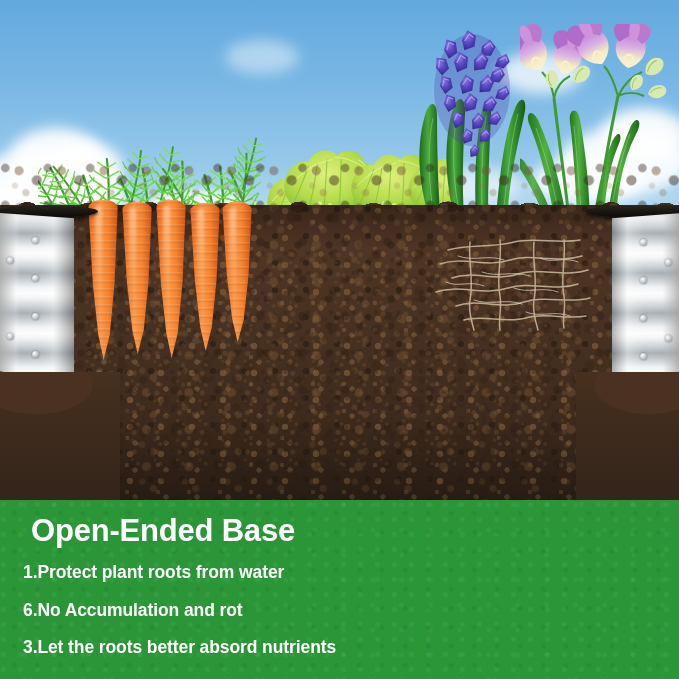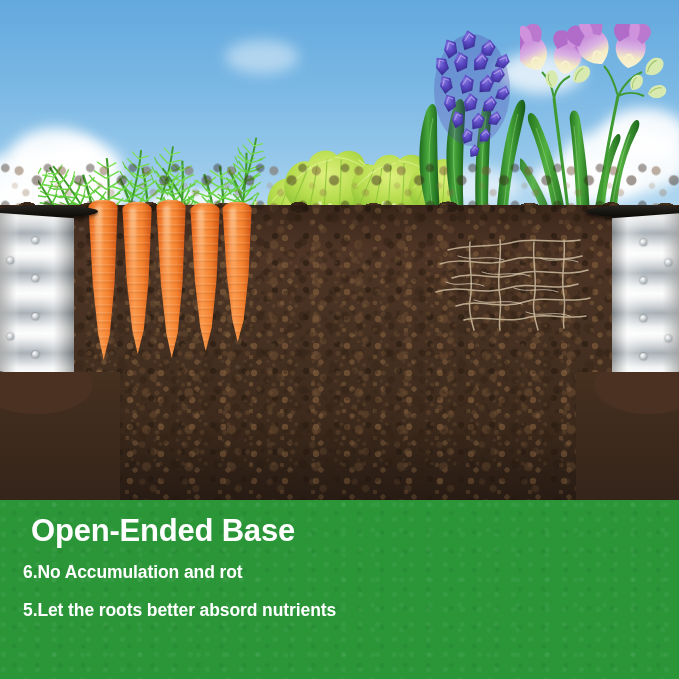--- a/index.html
+++ b/index.html
@@ -500,18 +500,19 @@
                 background:radial-gradient(ellipse 90px 46px at 30% 10%, #4a3122 62%, transparent 64%),
                            linear-gradient(to bottom,#46301f,#34241a);"></div>
     <div style="position:absolute;left:576px;top:372px;width:110px;height:130px;
                 background:radial-gradient(ellipse 86px 46px at 66% 10%, #4a3122 62%, transparent 64%),
                            linear-gradient(to bottom,#46301f,#34241a);"></div>
   </div>
 
   <div class="banner">
     <div class="banner-title">Open-Ended Base</div>
     <ul class="banner-list">
+      <li>1.Protect plant roots from water</li>
       <li>6.No Accumulation and rot</li>
-      <li>5.Let the roots better absord nutrients</li>
+      <li>3.Let the roots better absord nutrients</li>
     </ul>
   </div>
 
 </div>
 
 </body></html>

